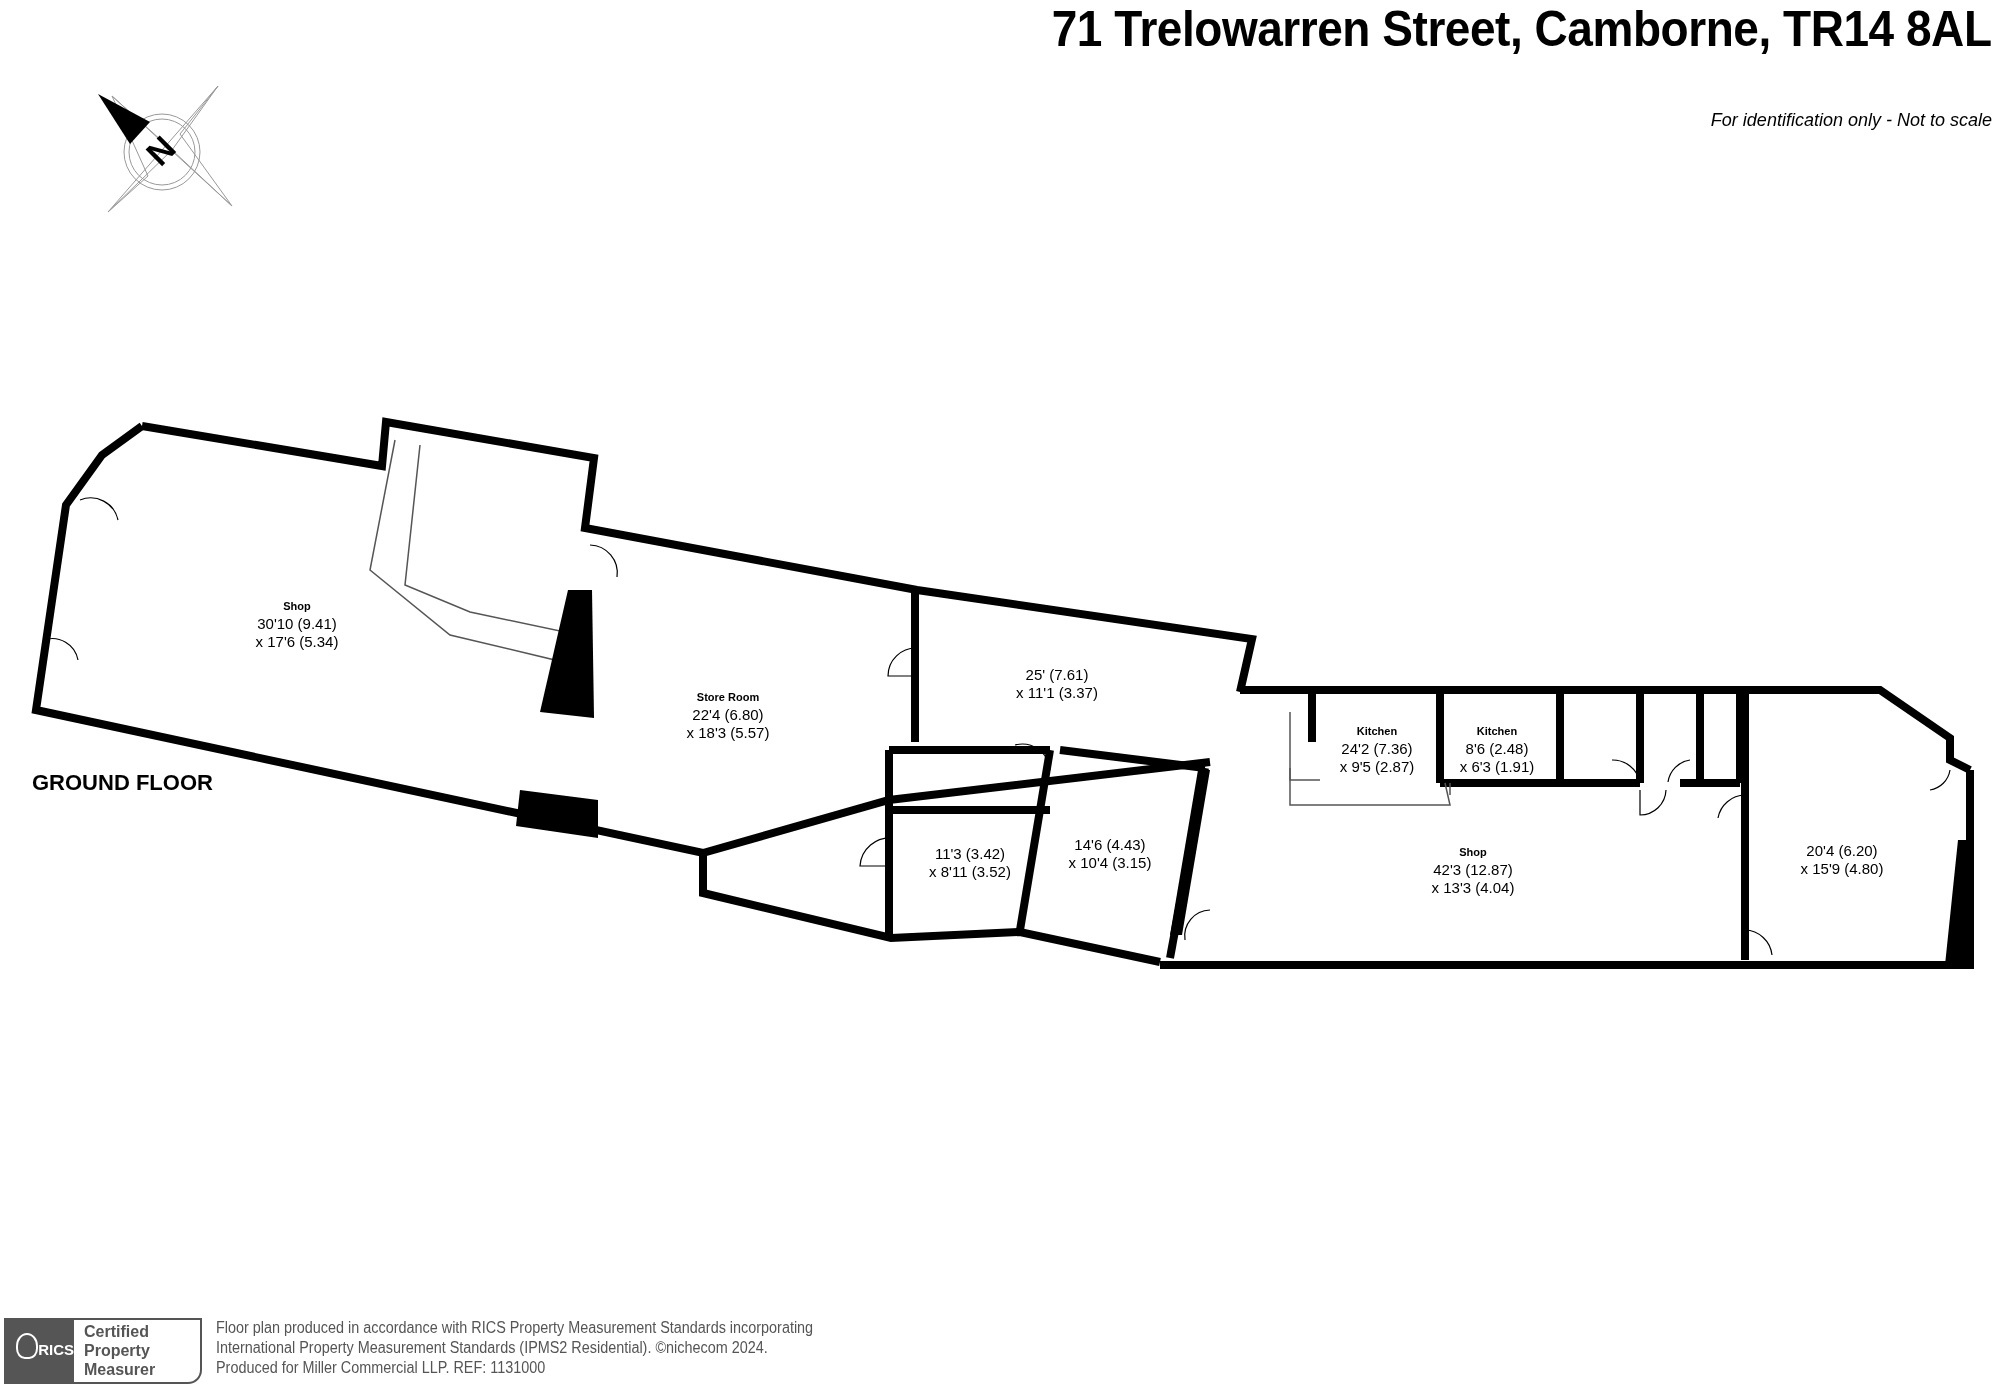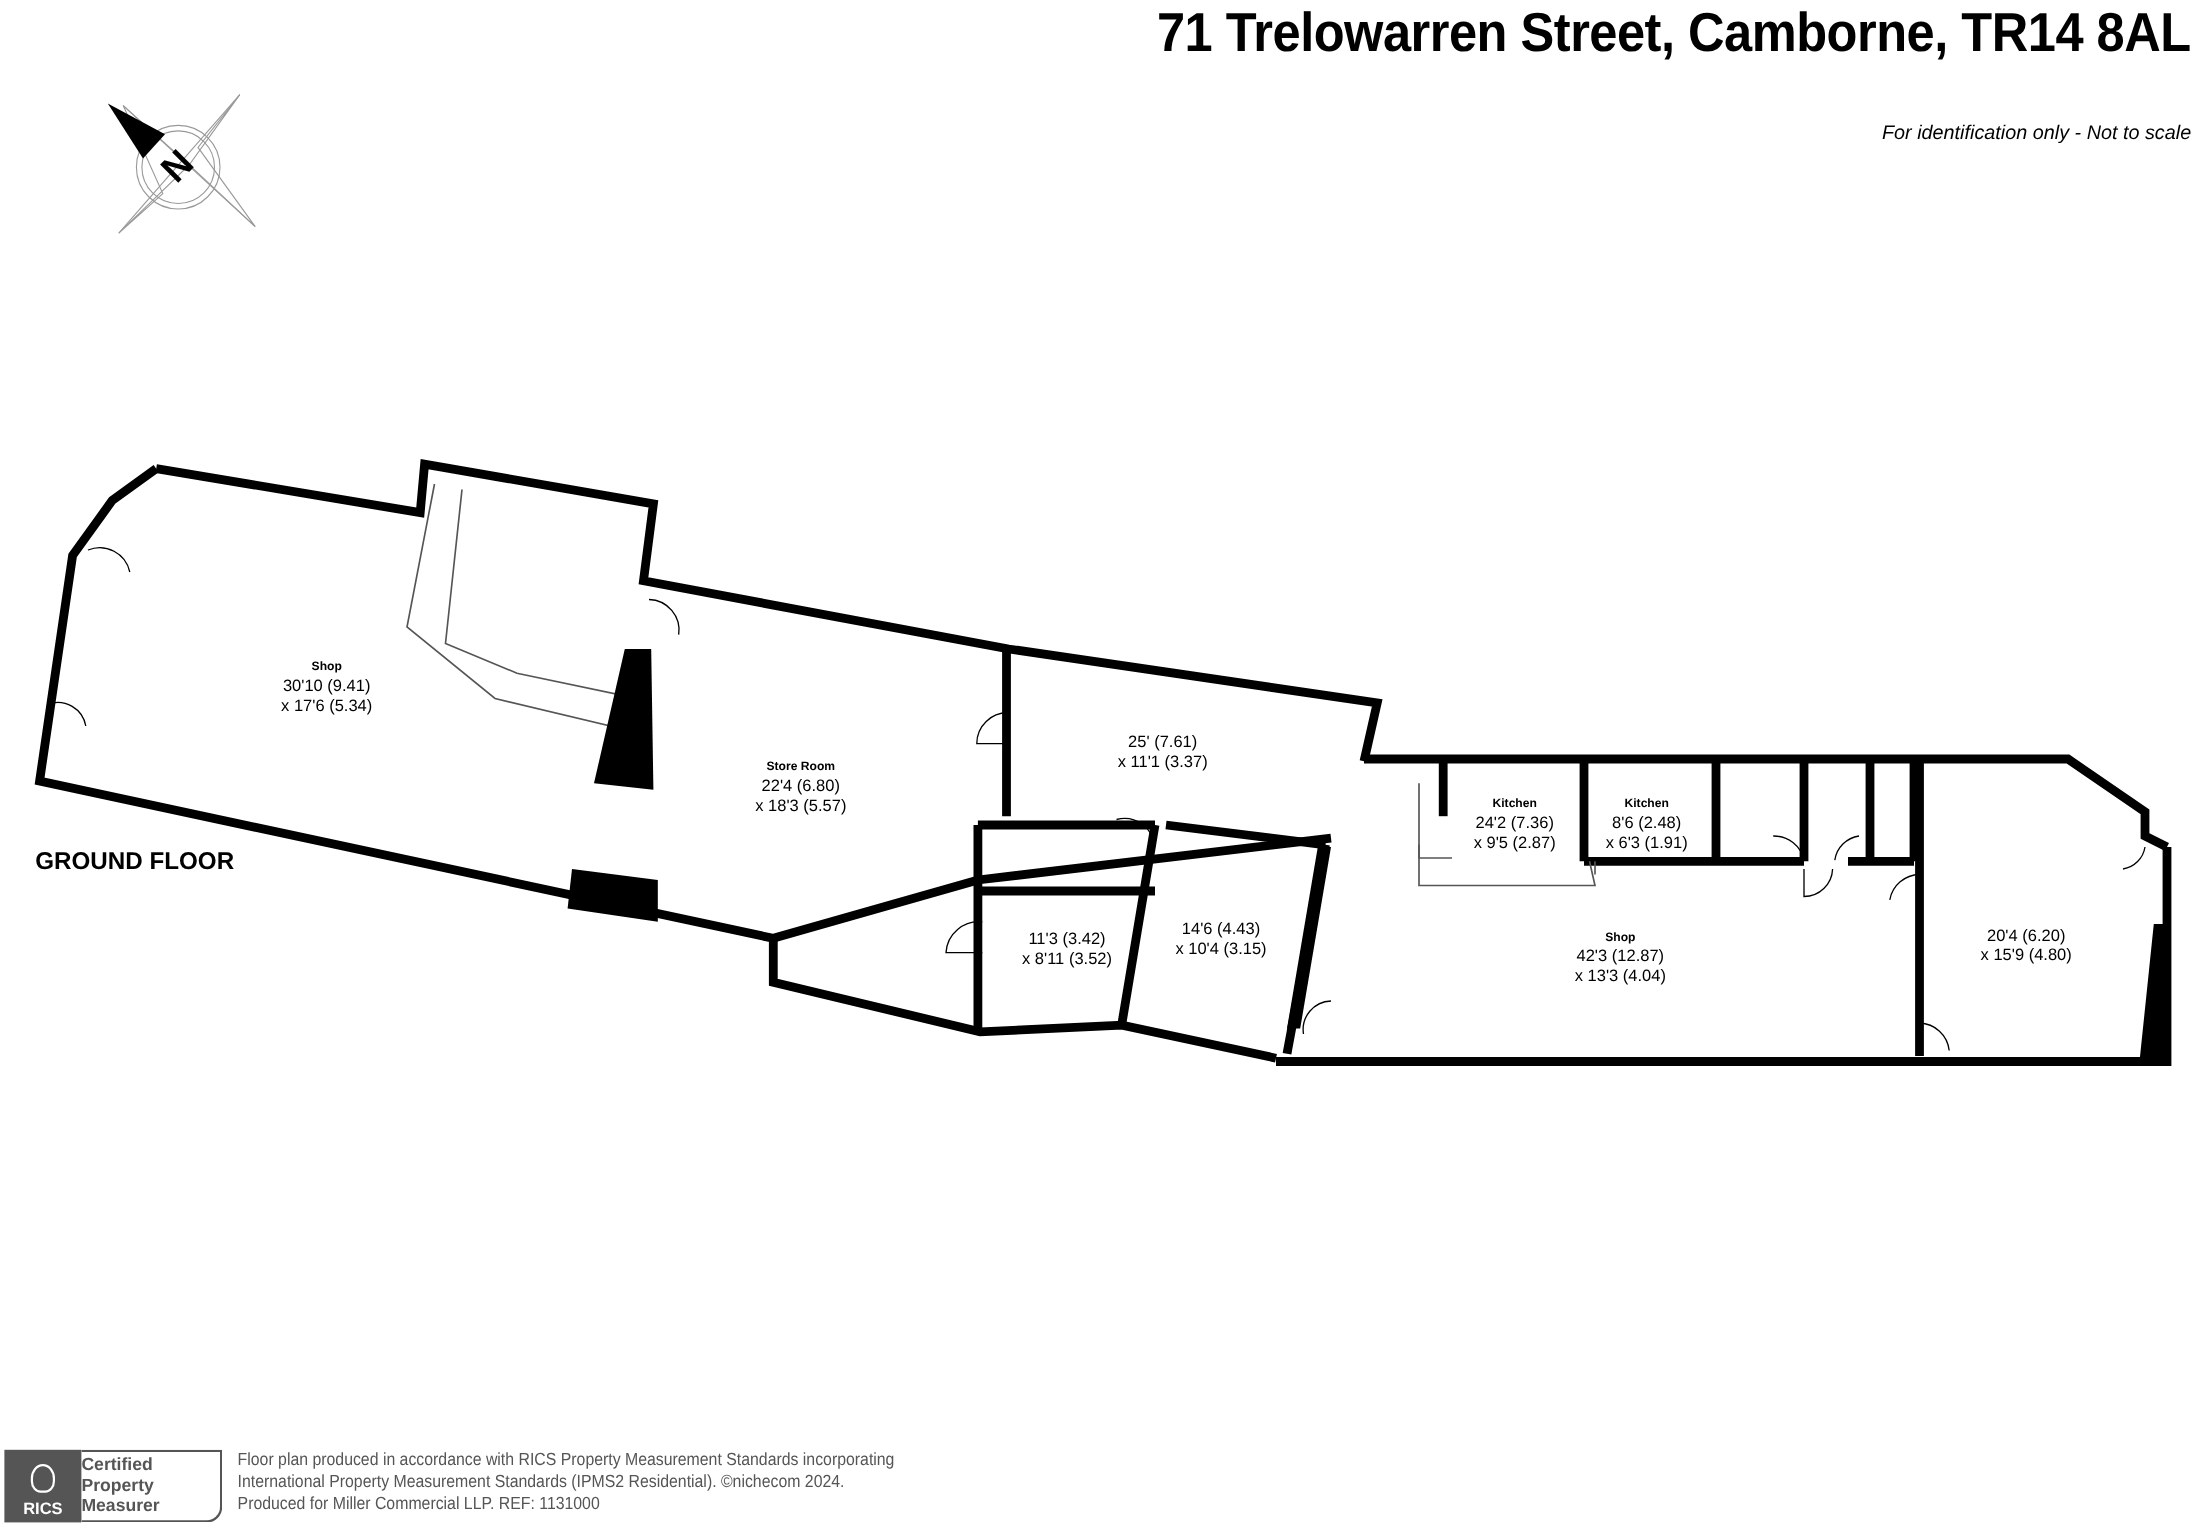--- a/index.html
+++ b/index.html
@@ -4,23 +4,23 @@
 <style>
   html,body{margin:0;padding:0;background:#fff;}
   body{width:2000px;height:1389px;position:relative;overflow:hidden;font-family:"Liberation Sans",sans-serif;color:#000;}
   .title{position:absolute;right:8px;top:0px;font-size:50px;font-weight:bold;letter-spacing:-0.5px;transform:scaleX(0.92);transform-origin:right top;white-space:nowrap;}
   .subtitle{position:absolute;right:8px;top:110px;font-size:18px;white-space:nowrap;font-style:italic;}
   .floor-label{position:absolute;left:32px;top:770px;font-size:22px;font-weight:bold;}
   svg.plan{position:absolute;left:0;top:0;}
   .room-label{position:absolute;text-align:center;font-size:15px;line-height:18px;transform:translateX(-50%);white-space:nowrap;}
   .room-label .name{font-weight:bold;font-size:11px;}
   .footer{position:absolute;left:4px;top:1318px;height:68px;display:flex;align-items:flex-start;}
-  .rics{width:70px;height:66px;background:#555;color:#fff;display:flex;flex-direction:column;align-items:center;justify-content:flex-end;font-weight:bold;font-size:15px;padding-bottom:4px;box-sizing:border-box;}
+  .rics{width:70px;height:66px;background:#555;color:#fff;display:flex;align-items:center;justify-content:flex-end;font-weight:bold;font-size:15px;padding-bottom:4px;box-sizing:border-box;}
   .rics .lion{width:22px;height:26px;border-radius:50% 50% 40% 40%;border:2px solid #fff;margin-bottom:6px;box-sizing:border-box;}
-  .cert{width:128px;height:66px;border:2px solid #555;border-left:none;border-bottom-right-radius:14px;box-sizing:border-box;padding:2px 0;font-weight:bold;font-size:16px;line-height:19px;color:#555;}
+  .cert{width:128px;height:66px;border:2px solid #555;border-left:none;border-bottom-right-radius:14px;box-sizing:border-box;padding:2px 10px;font-weight:bold;font-size:16px;line-height:19px;color:#555;}
   .footnote{margin-left:14px;font-size:16px;line-height:20px;color:#555;transform:scaleX(0.9);transform-origin:left top;white-space:nowrap;}
 </style>
 </head>
 <body>
 
 <div class="title">71 Trelowarren Street, Camborne, TR14 8AL</div>
 <div class="subtitle">For identification only - Not to scale</div>
 
 <svg class="plan" width="2000" height="1389" viewBox="0 0 2000 1389" style="pointer-events:none">
   <g stroke="#999" stroke-width="1" fill="none">

